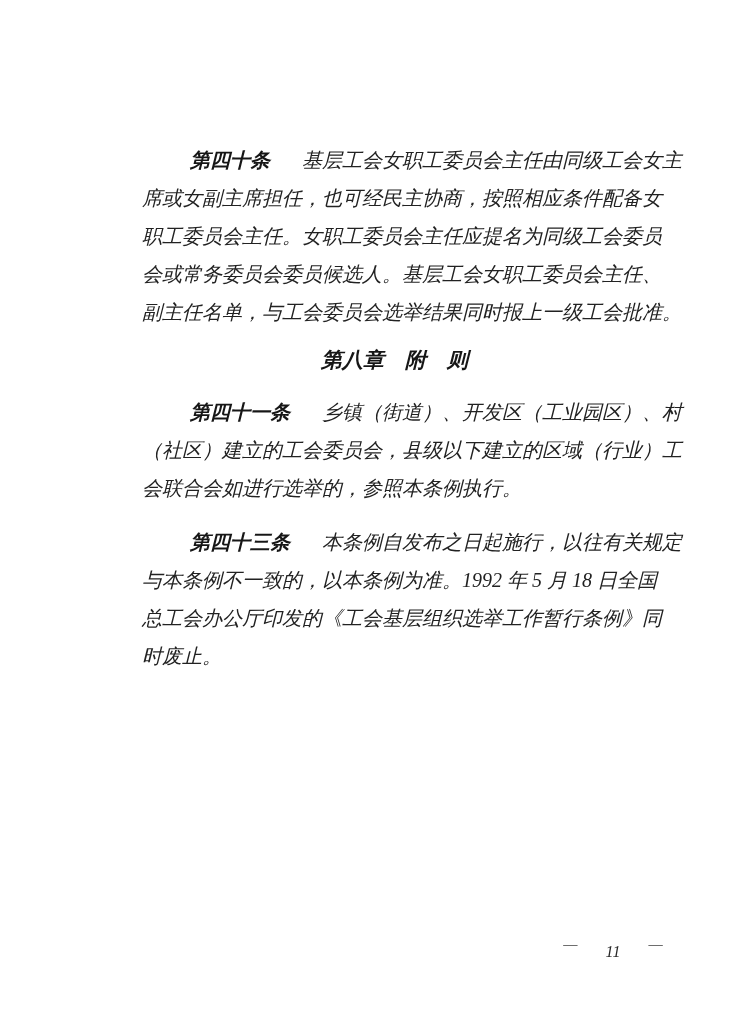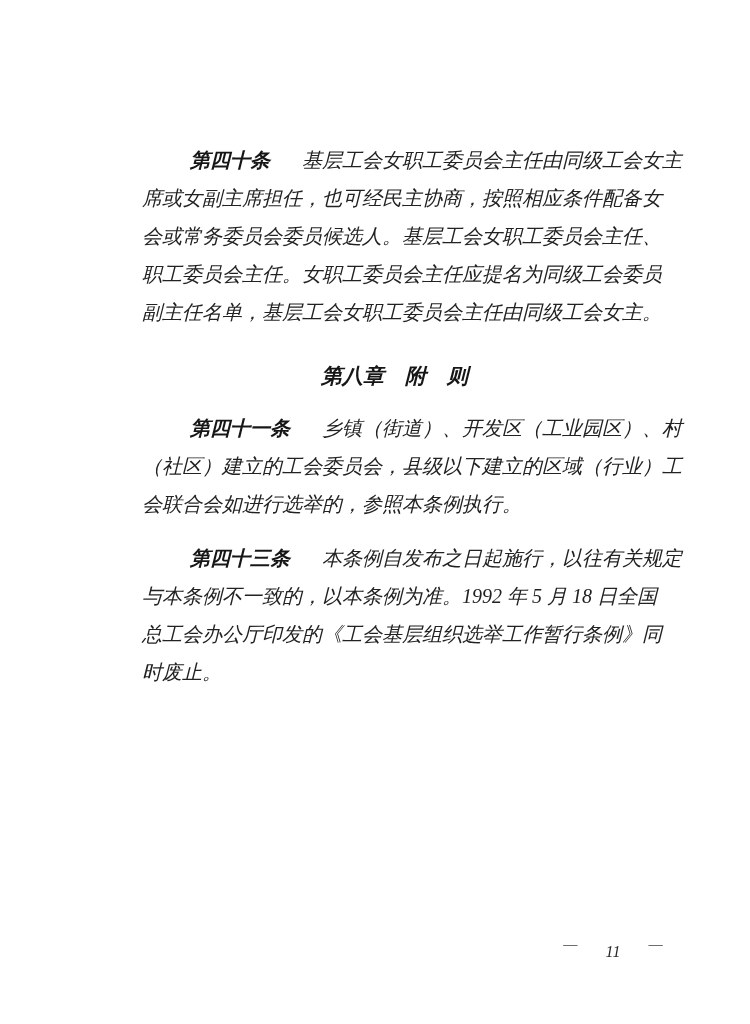--- a/index.html
+++ b/index.html
@@ -43,21 +43,21 @@
   .term {
     font-family: "Liberation Sans", "DejaVu Sans", sans-serif;
     font-weight: bold;
     color: #161616;
   }
   .term-gap {
     display: inline-block;
     width: 16px;
   }
   .chapter-heading {
-    margin-top: 18px;
+    margin-top: 2px;
     margin-bottom: 6px;
     height: 38px;
     line-height: 38px;
     text-align: right;
     text-align-last: center;
     font-size: 21px;
     font-weight: bold;
     font-family: "Liberation Sans", "DejaVu Sans", sans-serif;
     color: #161616;
     white-space: nowrap;
@@ -89,23 +89,23 @@
 </head>
 <body>
 
 <div class="page">
 
   <div class="content">
 
     <div>
       <div class="line indent"><span class="term">第四十条</span><span class="term-gap"></span><span>基层工会女职工委员会主任由同级工会女主</span></div>
       <div class="line">席或女副主席担任，也可经民主协商，按照相应条件配备女</div>
+      <div class="line">职工委员会主任。女职工委员会主任应提名为同级工会委员</div>
       <div class="line">会或常务委员会委员候选人。基层工会女职工委员会主任、</div>
-      <div class="line">职工委员会主任。女职工委员会主任应提名为同级工会委员</div>
-      <div class="line">副主任名单，基层工会女职工委员会主任由同级工会女主。</div>
+      <div class="line">副主任名单，与工会委员会选举结果同时报上一级工会批准。</div>
     </div>
 
     <div class="chapter-heading">第八章　附　则</div>
 
     <div>
       <div class="line indent"><span class="term">第四十一条</span><span class="term-gap"></span><span>乡镇（街道）、开发区（工业园区）、村</span></div>
       <div class="line">（社区）建立的工会委员会，县级以下建立的区域（行业）工</div>
       <div class="line last">会联合会如进行选举的，参照本条例执行。</div>
     </div>
 

